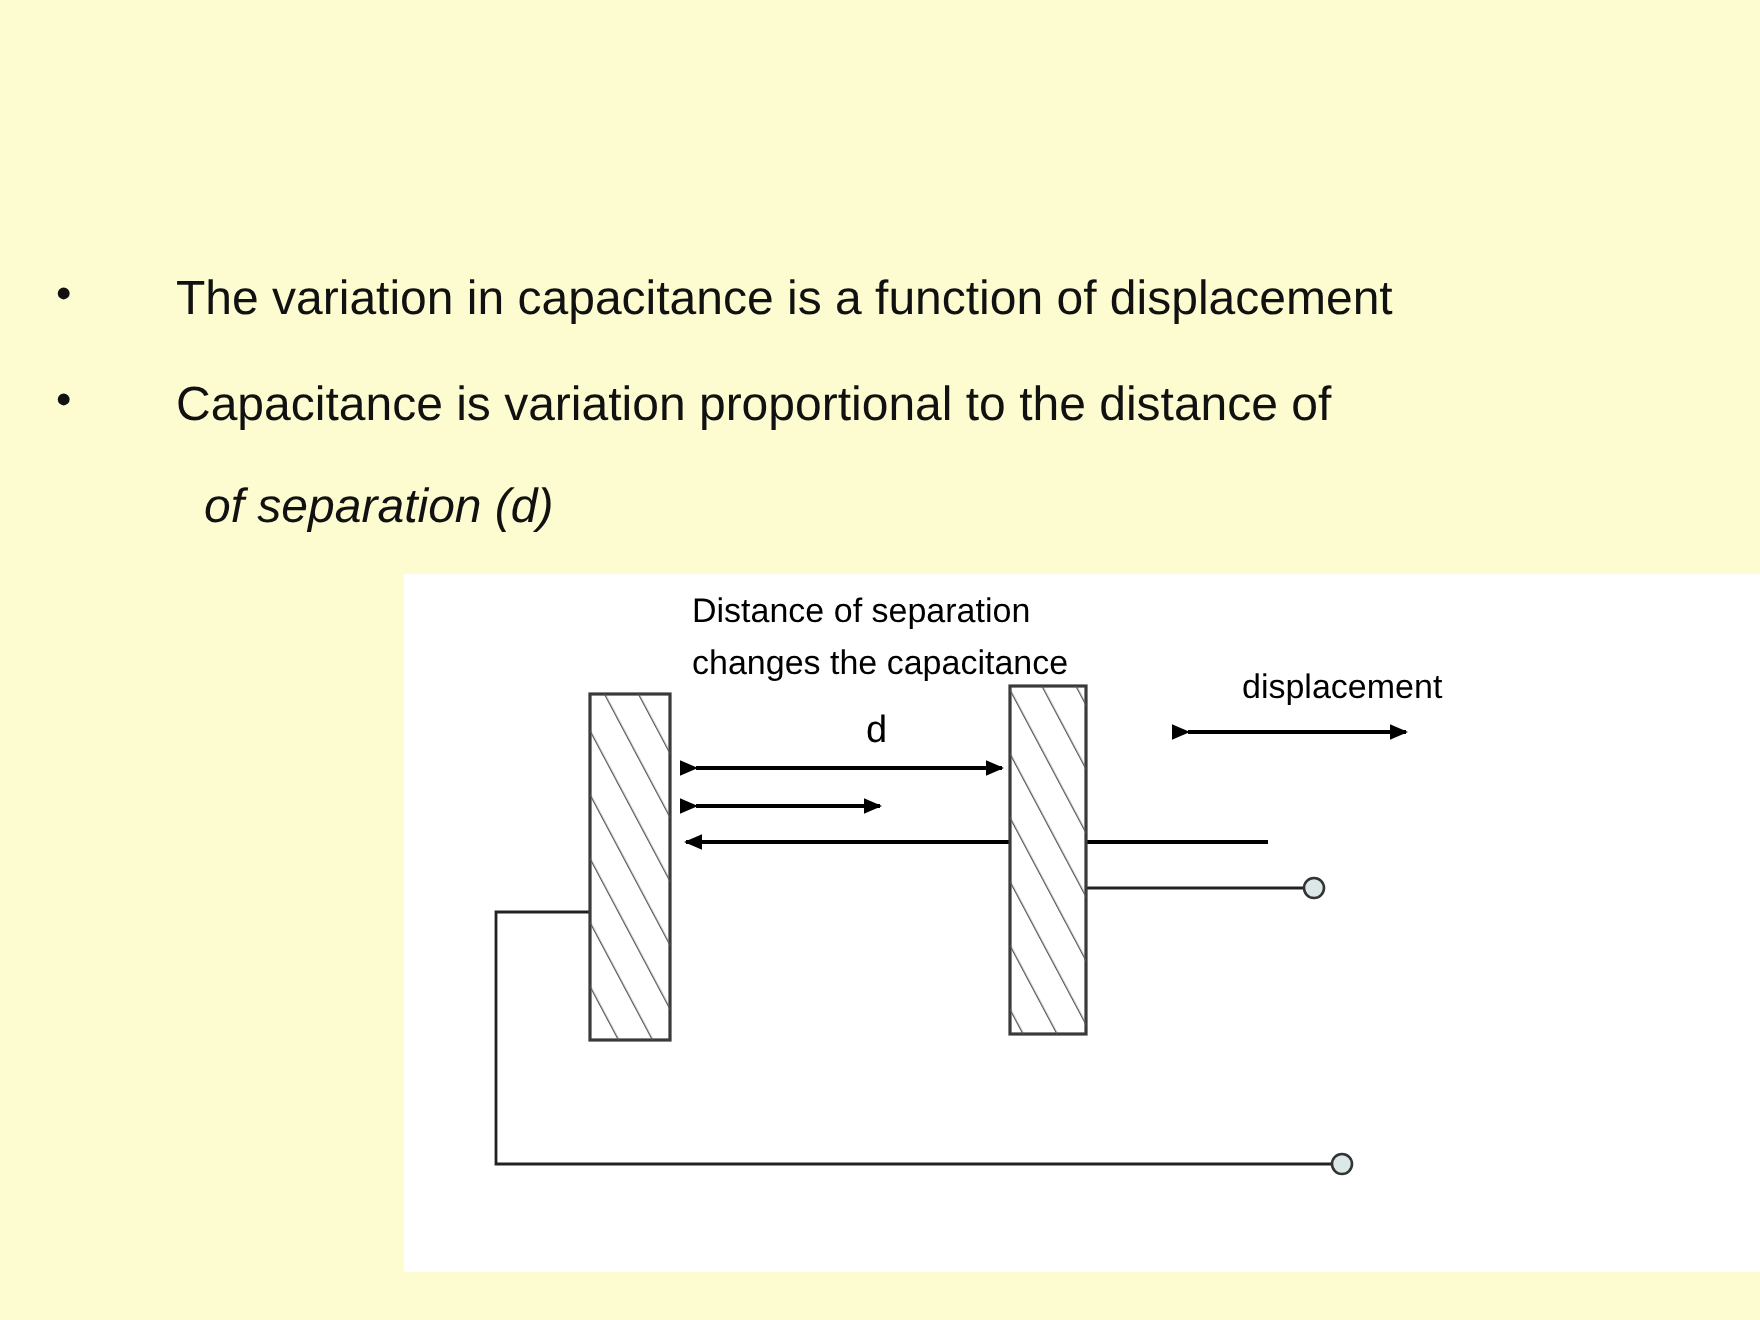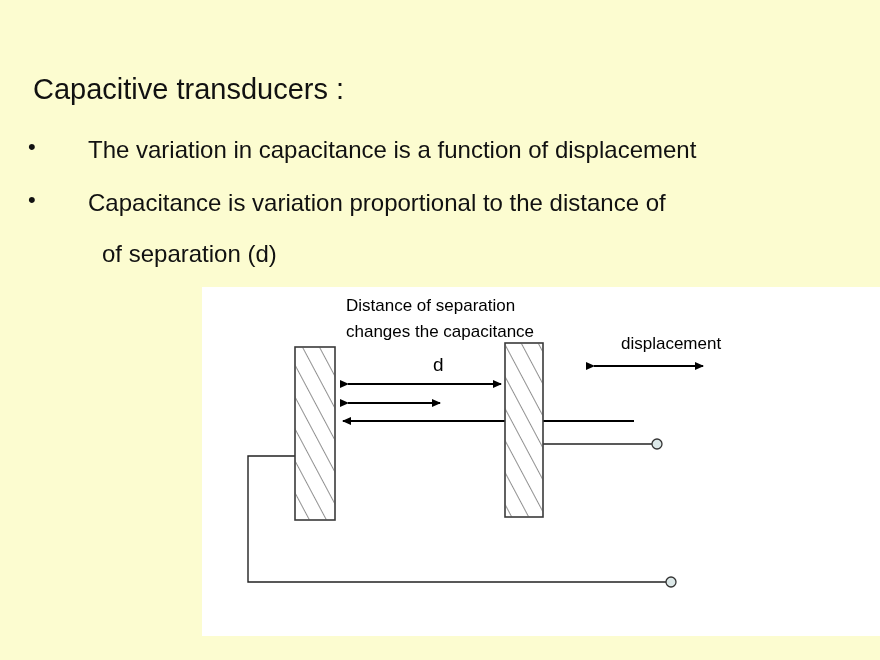--- a/index.html
+++ b/index.html
@@ -54,20 +54,21 @@
     left: 68px;
     top: 0px;
   }
   .cont-text {
     position: absolute;
     left: 82px;
     top: 0px;
     font-size: 24px;
     color: #111111;
     white-space: nowrap;
+    font-style: italic;
   }
   #bullet-1 { top: 136px; }
   #bullet-2 { top: 189px; }
   #bullet-2-cont { top: 240px; left: 20px; width: 850px; }
 
   
   #diagram-panel {
     position: absolute;
     left: 202px;
     top: 287px;
@@ -102,21 +103,20 @@
     font-family: "Liberation Sans", sans-serif;
     font-size: 19px;
     fill: #000000;
   }
 </style>
 </head>
 <body>
 
 <div id="slide">
 
-  <div id="slide-title">Capacitive transducers :</div>
 
   <div class="bullet-row" id="bullet-1">
     <span class="bullet-mark">•</span>
     <span class="bullet-text">The variation  in capacitance is a function of displacement</span>
   </div>
 
   <div class="bullet-row" id="bullet-2">
     <span class="bullet-mark">•</span>
     <span class="bullet-text">Capacitance  is variation  proportional to the distance of</span>
   </div>

